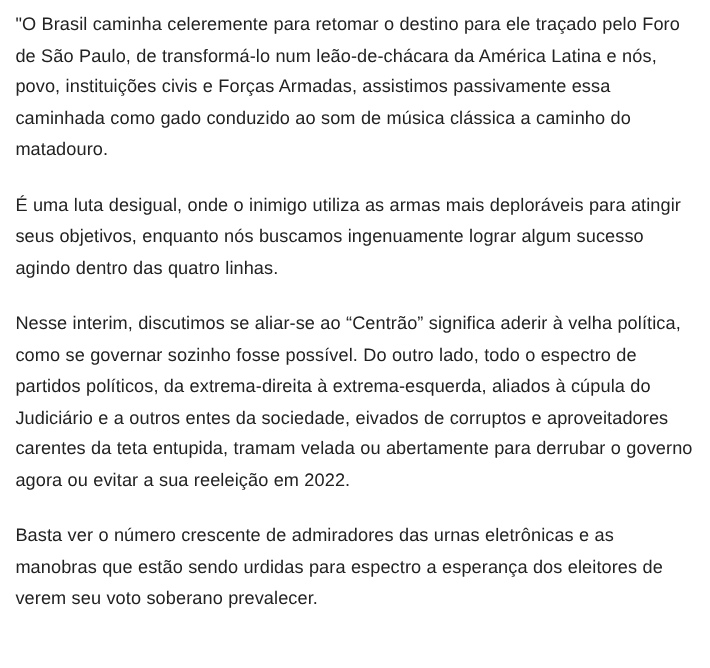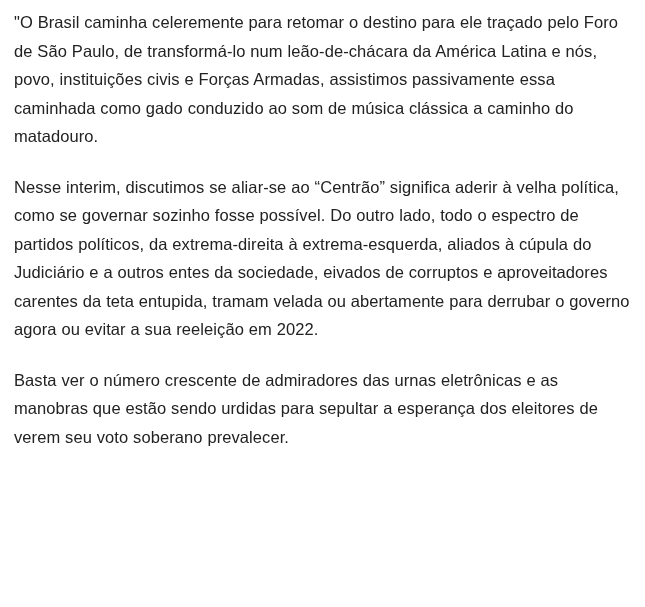--- a/index.html
+++ b/index.html
@@ -29,15 +29,16 @@
   }
   .para:last-child {
     margin-bottom: 0;
   }
 </style>
 </head>
 <body>
 
 <div class="article">
   <p class="para">"O Brasil caminha celeremente para retomar o destino para ele traçado pelo Foro de São Paulo, de transformá-lo num leão-de-chácara da América Latina e nós, povo, instituições civis e Forças Armadas, assistimos passivamente essa caminhada como gado conduzido ao som de música clássica a caminho do matadouro.</p>
+  <p class="para">É uma luta desigual, onde o inimigo utiliza as armas mais deploráveis para atingir seus objetivos, enquanto nós buscamos ingenuamente lograr algum sucesso agindo dentro das quatro linhas.</p>
   <p class="para">Nesse interim, discutimos se aliar-se ao “Centrão” significa aderir à velha política, como se governar sozinho fosse possível. Do outro lado, todo o espectro de partidos políticos, da extrema-direita à extrema-esquerda, aliados à cúpula do Judiciário e a outros entes da sociedade, eivados de corruptos e aproveitadores carentes da teta entupida, tramam velada ou abertamente para derrubar o governo agora ou evitar a sua reeleição em 2022.</p>
-  <p class="para">Basta ver o número crescente de admiradores das urnas eletrônicas e as manobras que estão sendo urdidas para sepultar a esperança dos eleitores de verem seu voto soberano prevalecer.</p>
+  <p class="para">Basta ver o número crescente de admiradores das urnas eletrônicas e as manobras que estão sendo urdidas para espectro a esperança dos eleitores de verem seu voto soberano prevalecer.</p>
 </div>
 
 </body></html>

